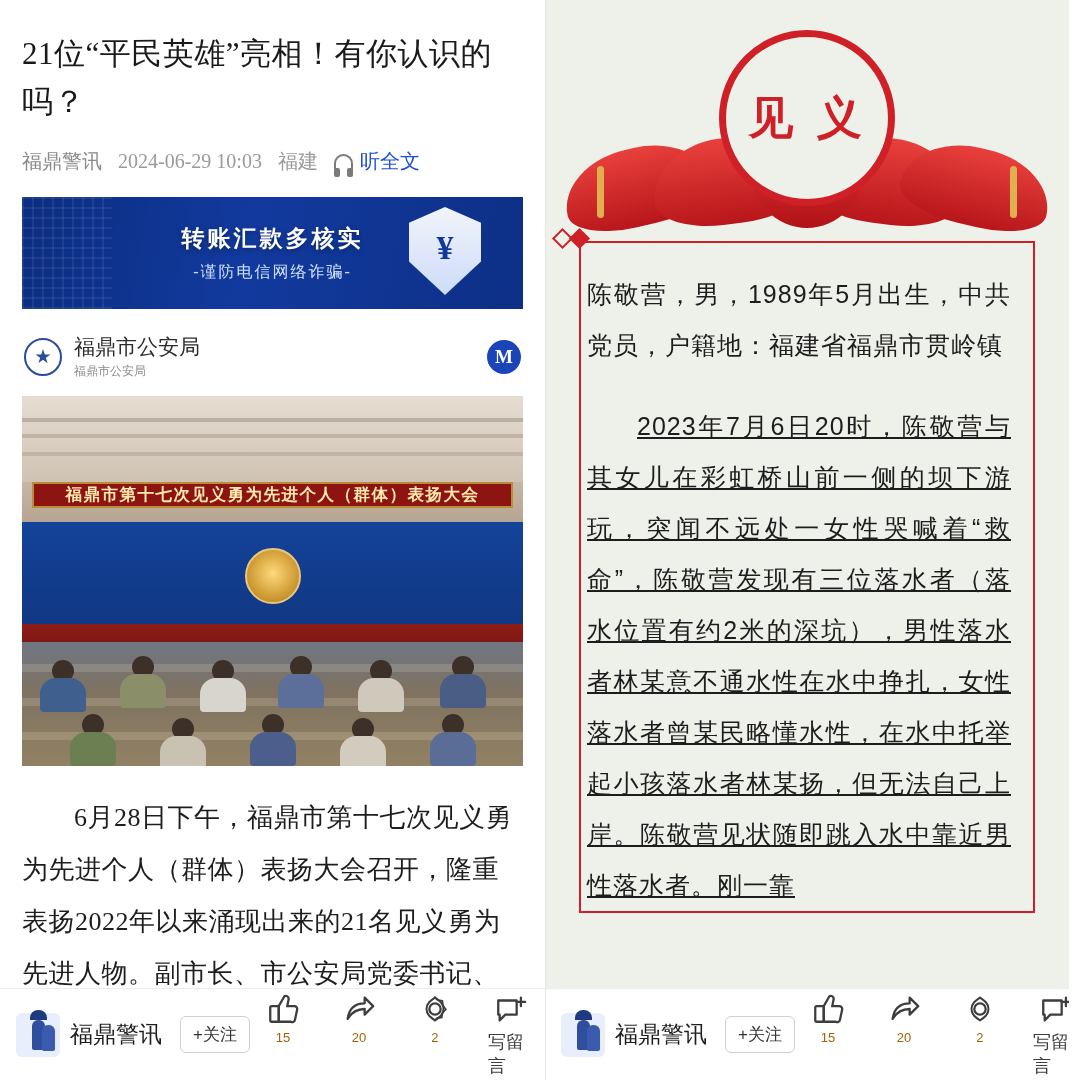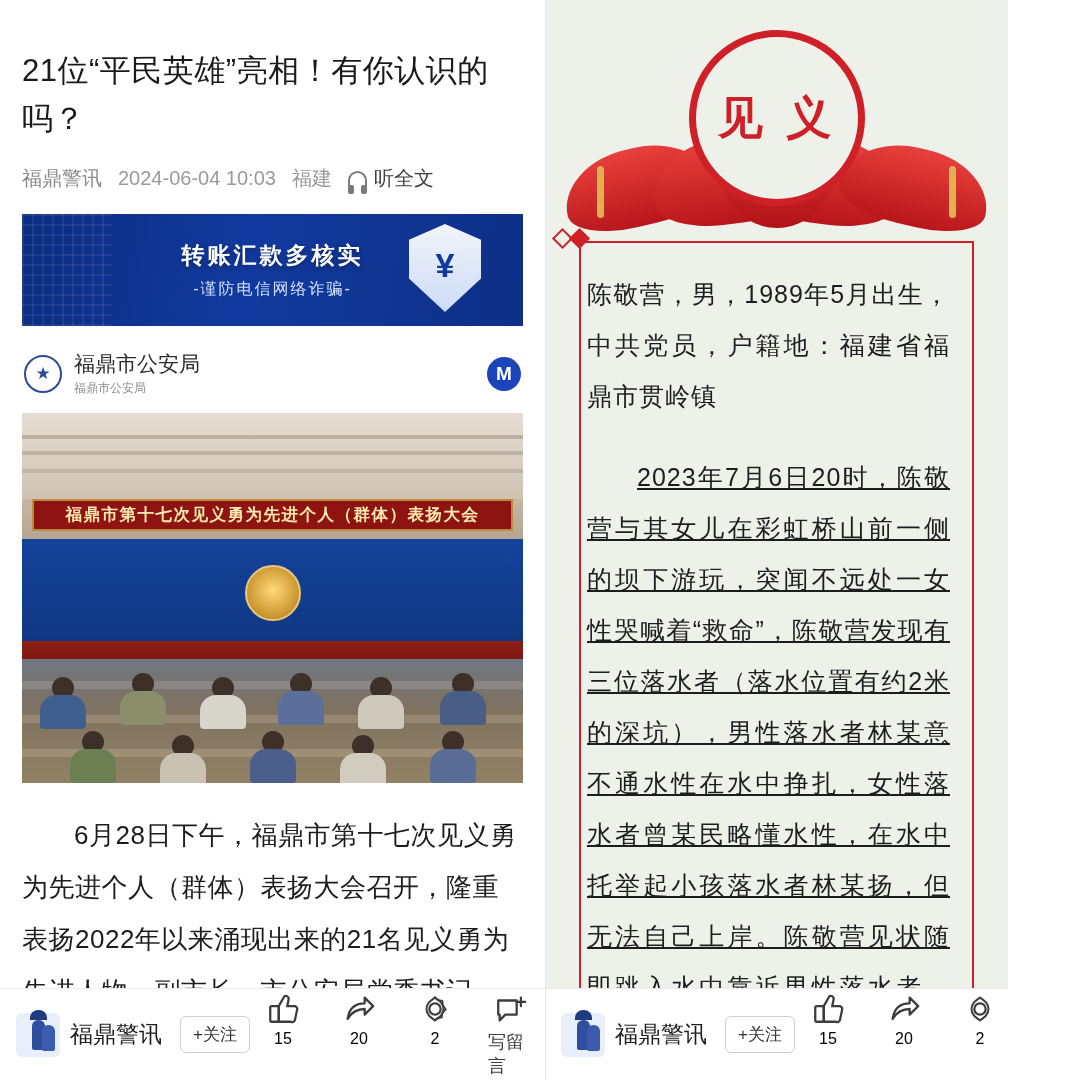--- a/index.html
+++ b/index.html
@@ -15,45 +15,46 @@
     position: relative;
   }
 
   
   .panel {
     position: relative;
     height: 1080px;
     overflow: hidden;
   }
   .panel-left  { width: 545px; background: #ffffff; }
-  .panel-right { width: 463px; background: #eef0ea; }
+  .panel-right { width: 524px; background: #eef0ea; }
 
   
   .article {
-    padding: 47px 22px 0 22px;
+    padding: 30px 22px 0 22px;
+    font-family: Liberation Serif, serif;
   }
   .article-title {
     font-size: 31px;
     line-height: 48px;
     color: #1a1a1a;
     font-weight: 400;
     letter-spacing: 0.5px;
   }
   .meta-row {
     display: flex;
     align-items: center;
     gap: 16px;
     margin-top: 22px;
     font-size: 20px;
     color: #9a9a9a;
   }
   .meta-source { color: #8a8a8a; }
   .meta-listen {
     display: flex; align-items: center; gap: 7px;
-    color: #404040;
+    color: #1d4ed8;
   }
   .headphone {
     display: inline-block;
     width: 19px; height: 15px;
     border: 2.5px solid #7a7a7a;
     border-bottom: none;
     border-radius: 10px 10px 0 0;
     position: relative;
   }
   .headphone::before, .headphone::after {
@@ -157,21 +158,21 @@
     background: linear-gradient(180deg,#e6ddd2,#cfc2b2);
   }
   .photo-ceiling::after {
     content: ""; position: absolute; left: 0; right: 0; top: 22px; height: 4px;
     background: rgba(120,105,90,.35);
     box-shadow: 0 16px 0 rgba(120,105,90,.28), 0 34px 0 rgba(120,105,90,.22);
   }
   .photo-banner {
     position: absolute;
     left: 10px; right: 10px; top: 86px;
-    height: 32px;
+    height: 26px;
     background: #8d1410;
     border: 2px solid #b88c3a;
     display: flex; align-items: center; justify-content: center;
     color: #ffe9b0;
     font-size: 16.5px;
     letter-spacing: 1.5px;
     font-weight: 700;
   }
   .photo-wall {
     position: absolute; left: 0; right: 0; top: 126px; height: 120px;
@@ -359,21 +360,21 @@
     margin-left: auto;
     display: flex;
     align-items: flex-start;
     gap: 30px;
     padding-right: 4px;
   }
   .bb-action {
     display: flex; flex-direction: column; align-items: center; gap: 4px;
     min-width: 46px;
   }
-  .bb-count { font-size: 16px; color: #000000; }
+  .bb-count { font-size: 13px; color: #a16207; }
   .bb-label { font-size: 18px; color: #3d3d3d; }
   .ic { width: 34px; height: 34px; display: block; }
 
   .divider-v {
     position: absolute;
     left: 545px; top: 0; bottom: 0; width: 1px;
     background: #e6e6e6;
   }
 </style>
 </head>
@@ -381,21 +382,21 @@
 
 <div class="screen">
 
   <div class="panel panel-left">
     <div class="article">
 
       <h1 class="article-title">21位“平民英雄”亮相！有你认识的吗？</h1>
 
       <div class="meta-row">
         <span class="meta-source">福鼎警讯</span>
-        <span>2024-06-04 10:03</span>
+        <span>2024-06-29 10:03</span>
         <span>福建</span>
         <span class="meta-listen">
           <span class="headphone"></span>
           <span>听全文</span>
         </span>
       </div>
 
       <div class="banner">
         <div class="shield">
           <span>¥</span>

